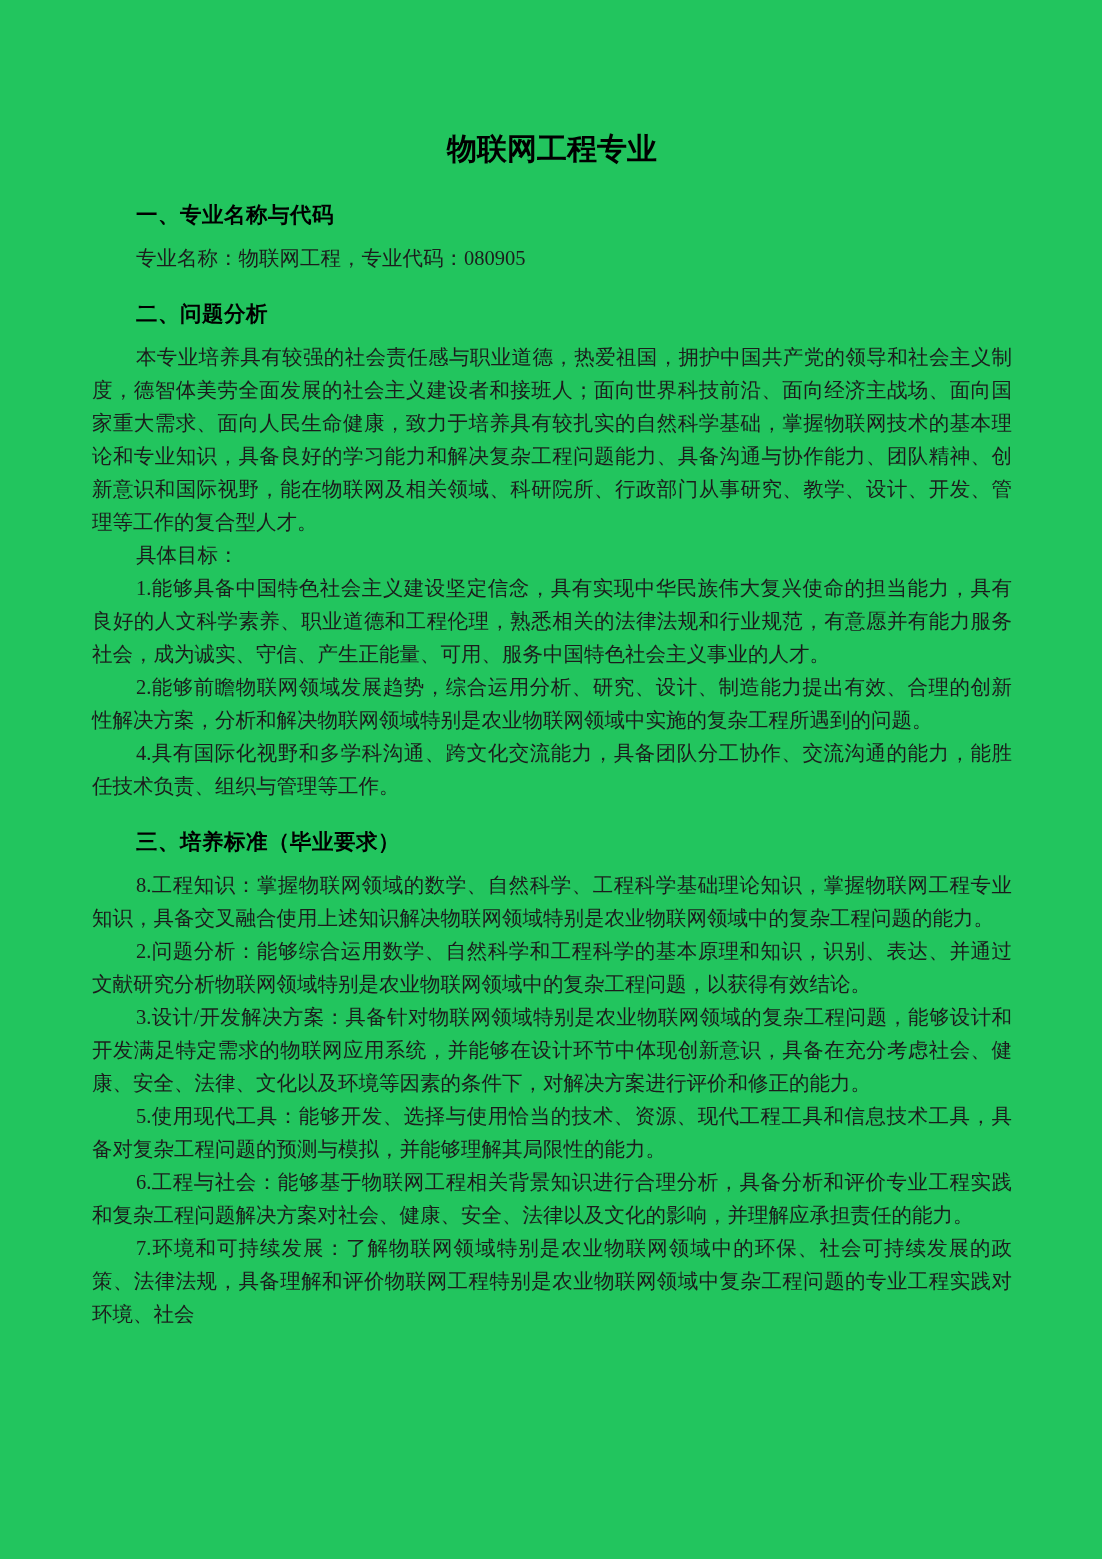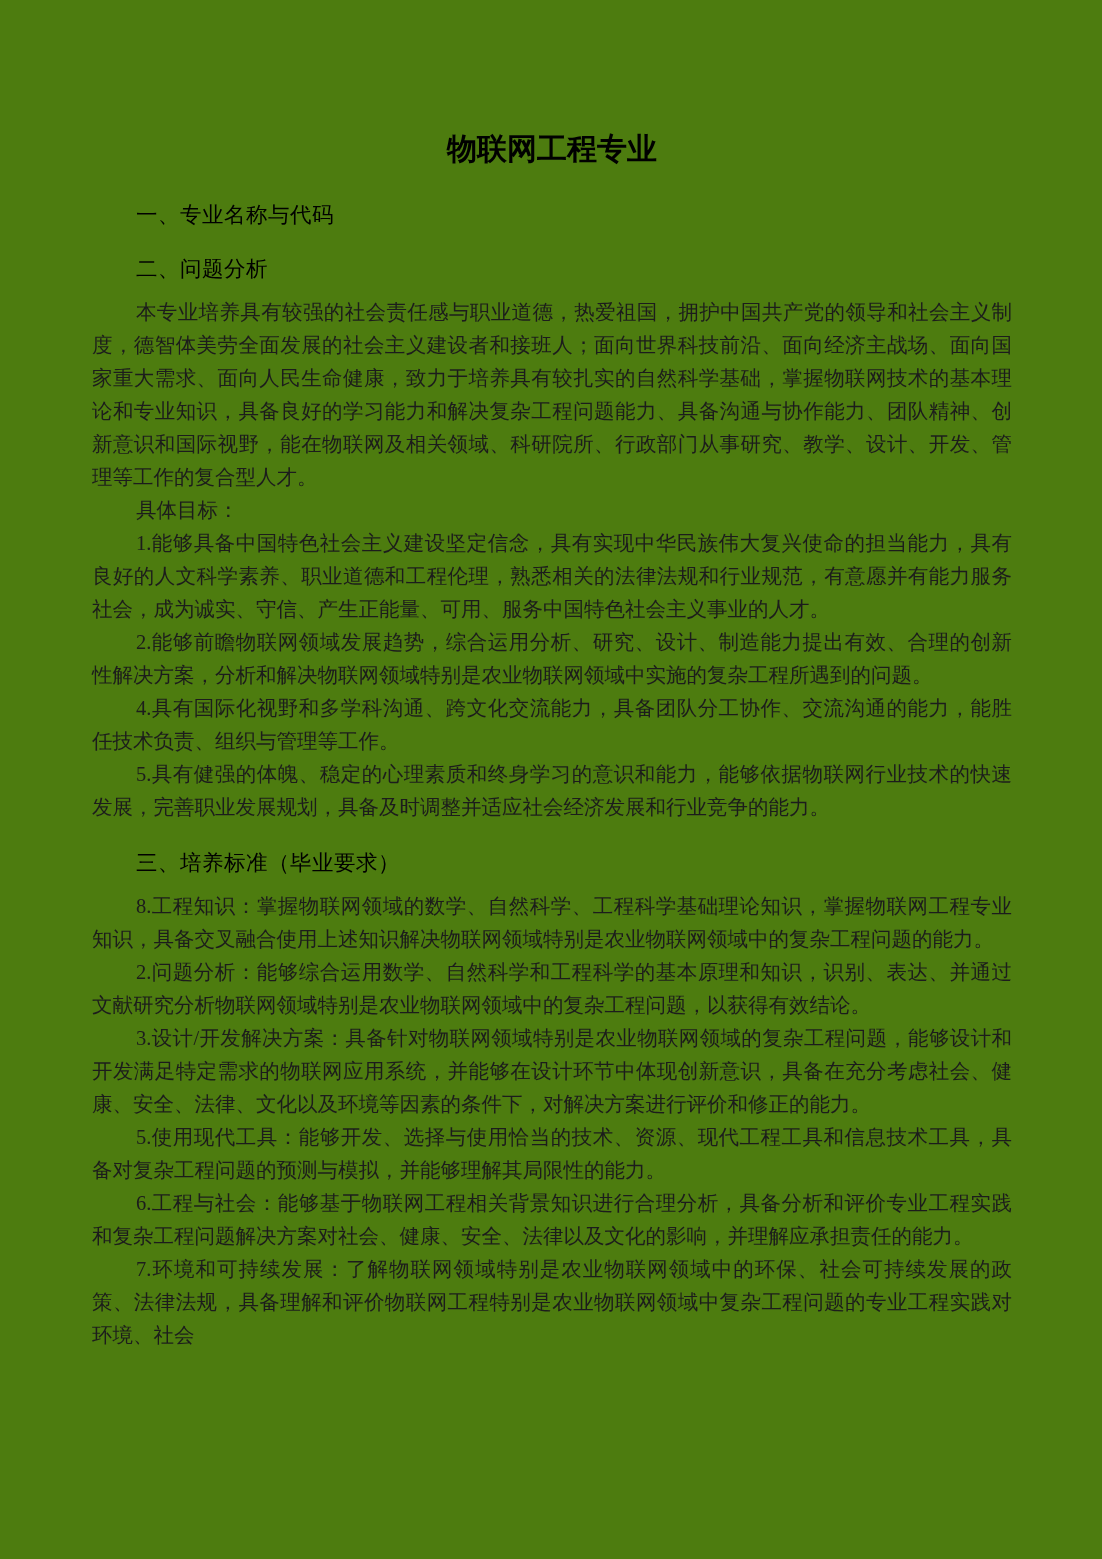--- a/index.html
+++ b/index.html
@@ -9,37 +9,37 @@
   }
   body {
     width: 1102px;
     height: 1559px;
     font-family: "Liberation Serif", serif;
   }
   .page {
     box-sizing: border-box;
     width: 1102px;
     height: 1559px;
-    background: #4d7c0f;
+    background: #22c55e;
     padding: 128px 90px 0 92px;
     overflow: hidden;
   }
   .doc-title {
     font-family: "Liberation Serif", serif;
     font-weight: bold;
     font-size: 30px;
     line-height: 42px;
     color: #000000;
     text-align: center;
     margin: 0 0 30px 0;
   }
   .section { margin: 0; }
   .section-heading {
     font-family: "Liberation Sans", sans-serif;
-    font-weight: normal;
+    font-weight: bold;
     font-size: 21.5px;
     line-height: 30px;
     color: #000000;
     margin: 24px 0 12px 0;
     padding-left: 44px;
     letter-spacing: 0.5px;
   }
   .para {
     font-family: "Liberation Serif", serif;
     font-size: 20.5px;
@@ -52,29 +52,29 @@
   }
 </style>
 </head>
 <body>
 
 <div class="page">
   <h1 class="doc-title">物联网工程专业</h1>
   <div id="sections">
       <div class="section">
         <h2 class="section-heading">一、专业名称与代码</h2>
+        <p class="para">专业名称：物联网工程，专业代码：080905</p>
       </div>
       <div class="section">
         <h2 class="section-heading">二、问题分析</h2>
         <p class="para">本专业培养具有较强的社会责任感与职业道德，热爱祖国，拥护中国共产党的领导和社会主义制度，德智体美劳全面发展的社会主义建设者和接班人；面向世界科技前沿、面向经济主战场、面向国家重大需求、面向人民生命健康，致力于培养具有较扎实的自然科学基础，掌握物联网技术的基本理论和专业知识，具备良好的学习能力和解决复杂工程问题能力、具备沟通与协作能力、团队精神、创新意识和国际视野，能在物联网及相关领域、科研院所、行政部门从事研究、教学、设计、开发、管理等工作的复合型人才。</p>
         <p class="para">具体目标：</p>
         <p class="para">1.能够具备中国特色社会主义建设坚定信念，具有实现中华民族伟大复兴使命的担当能力，具有良好的人文科学素养、职业道德和工程伦理，熟悉相关的法律法规和行业规范，有意愿并有能力服务社会，成为诚实、守信、产生正能量、可用、服务中国特色社会主义事业的人才。</p>
         <p class="para">2.能够前瞻物联网领域发展趋势，综合运用分析、研究、设计、制造能力提出有效、合理的创新性解决方案，分析和解决物联网领域特别是农业物联网领域中实施的复杂工程所遇到的问题。</p>
         <p class="para">4.具有国际化视野和多学科沟通、跨文化交流能力，具备团队分工协作、交流沟通的能力，能胜任技术负责、组织与管理等工作。</p>
-        <p class="para">5.具有健强的体魄、稳定的心理素质和终身学习的意识和能力，能够依据物联网行业技术的快速发展，完善职业发展规划，具备及时调整并适应社会经济发展和行业竞争的能力。</p>
       </div>
       <div class="section">
         <h2 class="section-heading">三、培养标准（毕业要求）</h2>
         <p class="para">8.工程知识：掌握物联网领域的数学、自然科学、工程科学基础理论知识，掌握物联网工程专业知识，具备交叉融合使用上述知识解决物联网领域特别是农业物联网领域中的复杂工程问题的能力。</p>
         <p class="para">2.问题分析：能够综合运用数学、自然科学和工程科学的基本原理和知识，识别、表达、并通过文献研究分析物联网领域特别是农业物联网领域中的复杂工程问题，以获得有效结论。</p>
         <p class="para">3.设计/开发解决方案：具备针对物联网领域特别是农业物联网领域的复杂工程问题，能够设计和开发满足特定需求的物联网应用系统，并能够在设计环节中体现创新意识，具备在充分考虑社会、健康、安全、法律、文化以及环境等因素的条件下，对解决方案进行评价和修正的能力。</p>
         <p class="para">5.使用现代工具：能够开发、选择与使用恰当的技术、资源、现代工程工具和信息技术工具，具备对复杂工程问题的预测与模拟，并能够理解其局限性的能力。</p>
         <p class="para">6.工程与社会：能够基于物联网工程相关背景知识进行合理分析，具备分析和评价专业工程实践和复杂工程问题解决方案对社会、健康、安全、法律以及文化的影响，并理解应承担责任的能力。</p>
         <p class="para">7.环境和可持续发展：了解物联网领域特别是农业物联网领域中的环保、社会可持续发展的政策、法律法规，具备理解和评价物联网工程特别是农业物联网领域中复杂工程问题的专业工程实践对环境、社会</p>
       </div>

